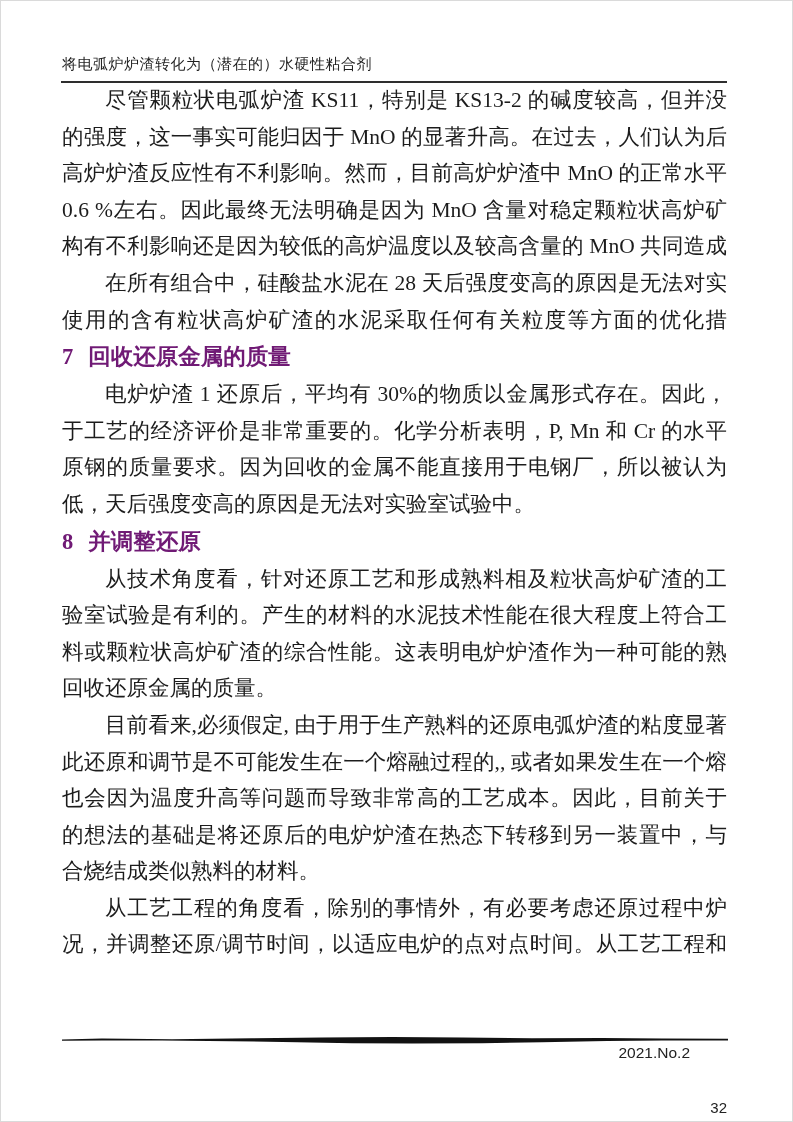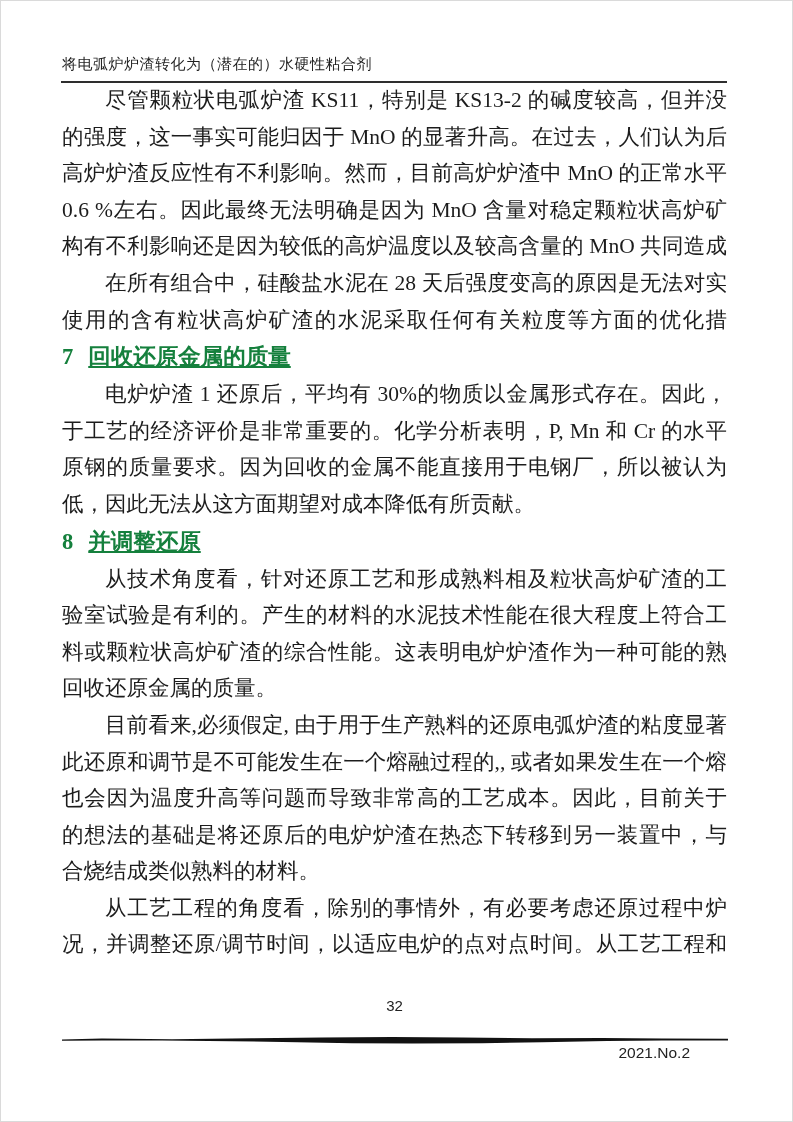--- a/index.html
+++ b/index.html
@@ -27,26 +27,26 @@
   }
   .line{
     height:36.6px;line-height:36.6px;white-space:nowrap;
     text-align:justify;text-align-last:justify;text-justify:inter-character;
     white-space:normal;overflow:hidden;
   }
   .line.first{text-indent:43px;}
   .line.last{text-align-last:left;}
   .heading{
     height:38px;line-height:38px;font-weight:bold;font-size:22.5px;
-    font-family:"Liberation Sans","DejaVu Sans",sans-serif;color:#15803d;text-decoration:underline;
+    font-family:"Liberation Sans","DejaVu Sans",sans-serif;color:#701a75;
   }
   .heading .hnum{display:inline-block;margin-right:15px;font-family:"Liberation Serif","DejaVu Serif",serif;}
   .footer-rule{position:absolute;left:62px;top:1036px;width:666px;height:9px;}
   .footer-page-number{
-    position:absolute;top:997px;left:62px;width:665px;text-align:center;
+    position:absolute;top:1099px;left:62px;width:665px;text-align:right;
     font-family:"Liberation Sans","DejaVu Sans",sans-serif;font-size:15px;color:#222;
   }
   .footer-issue{
     position:absolute;top:1044px;right:103px;
     font-family:"Liberation Sans","DejaVu Sans",sans-serif;font-size:15.5px;
     font-weight:400;color:#222;
   }
 </style>
 </head>
 <body>
@@ -62,21 +62,21 @@
     <div class="line">的强度，这一事实可能归因于 MnO 的显著升高。在过去，人们认为后者对颗粒状</div>
     <div class="line">高炉炉渣反应性有不利影响。然而，目前高炉炉渣中 MnO 的正常水平通常只有</div>
     <div class="line">0.6 %左右。因此最终无法明确是因为 MnO 含量对稳定颗粒状高炉矿渣的玻璃结</div>
     <div class="line">构有不利影响还是因为较低的高炉温度以及较高含量的 MnO 共同造成了颗粒状</div>
     <div class="line first">在所有组合中，硅酸盐水泥在 28 天后强度变高的原因是无法对实验室试验中</div>
     <div class="line">使用的含有粒状高炉矿渣的水泥采取任何有关粒度等方面的优化措施，这与高炉</div>
     <div class="heading"><span class="hnum">7</span><span class="htext">回收还原金属的质量</span></div>
     <div class="line first">电炉炉渣 1 还原后，平均有 30%的物质以金属形式存在。因此，金属质量对</div>
     <div class="line">于工艺的经济评价是非常重要的。化学分析表明，P, Mn 和 Cr 的水平明显高于对</div>
     <div class="line">原钢的质量要求。因为回收的金属不能直接用于电钢厂，所以被认为经济价值较</div>
-    <div class="line last">低，因此无法从这方面期望对成本降低有所贡献。</div>
+    <div class="line last">低，天后强度变高的原因是无法对实验室试验中。</div>
     <div class="heading"><span class="hnum">8</span><span class="htext">并调整还原</span></div>
     <div class="line first">从技术角度看，针对还原工艺和形成熟料相及粒状高炉矿渣的工艺进行的实</div>
     <div class="line">验室试验是有利的。产生的材料的水泥技术性能在很大程度上符合工业生产的熟</div>
     <div class="line">料或颗粒状高炉矿渣的综合性能。这表明电炉炉渣作为一种可能的熟料替代品具</div>
     <div class="line last">回收还原金属的质量。</div>
     <div class="line first">目前看来,必须假定, 由于用于生产熟料的还原电弧炉渣的粘度显著增加，因</div>
     <div class="line">此还原和调节是不可能发生在一个熔融过程的,, 或者如果发生在一个熔融过程，</div>
     <div class="line">也会因为温度升高等问题而导致非常高的工艺成本。因此，目前关于工业化实施</div>
     <div class="line">的想法的基础是将还原后的电炉炉渣在热态下转移到另一装置中，与调节材料混</div>
     <div class="line last">合烧结成类似熟料的材料。</div>

